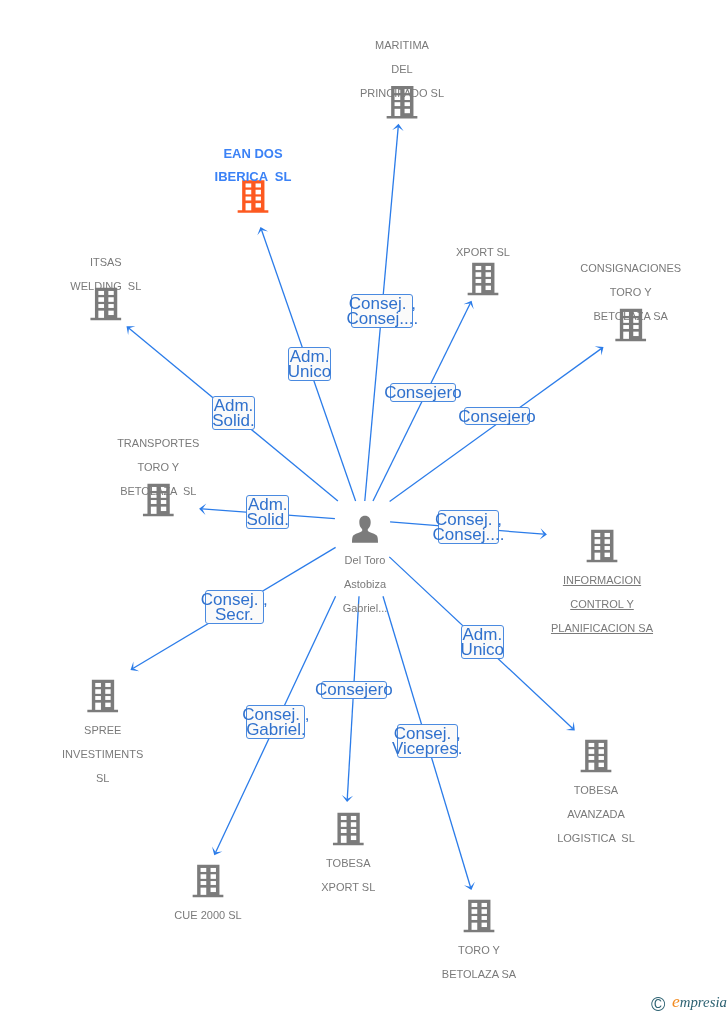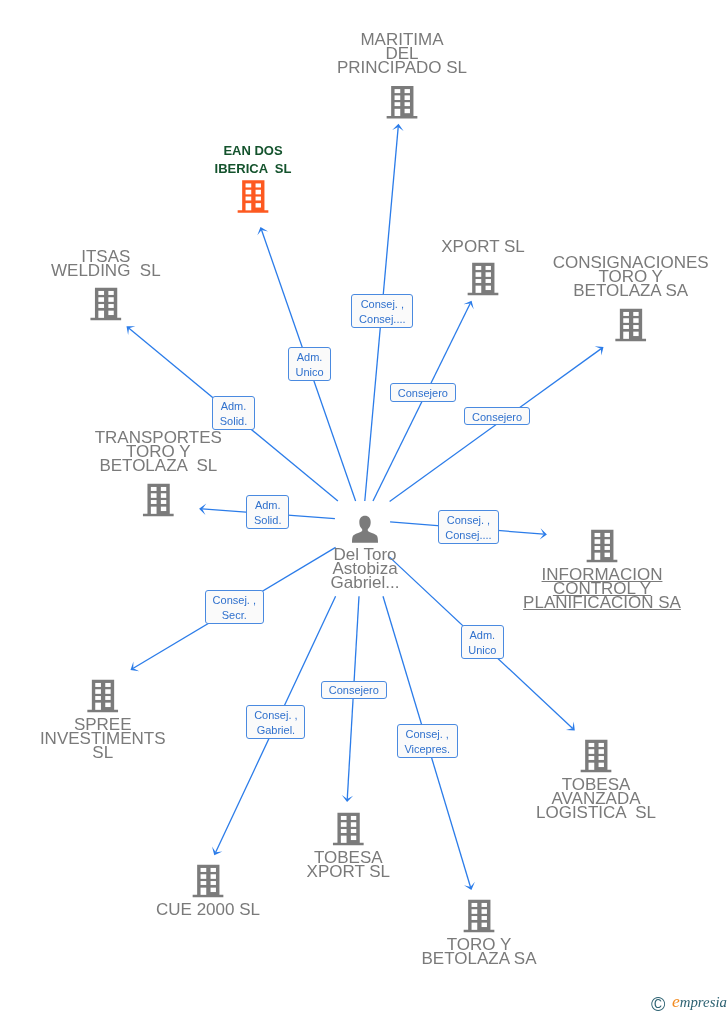--- a/index.html
+++ b/index.html
@@ -3,26 +3,26 @@
 <meta charset="utf-8">
 <title>Empresia relationship graph</title>
 <style>
   html,body{margin:0;padding:0;background:#fff;}
   body{width:728px;height:1015px;overflow:hidden;
        font-family:"Liberation Sans",sans-serif;
        -webkit-font-smoothing:antialiased;}
   #stage{position:relative;width:728px;height:1015px;background:#fff;}
   #graph{position:absolute;left:0;top:0;width:728px;height:1015px;}
   .node-label{position:absolute;text-align:center;color:#7a7a7a;
-              font-size:17px;line-height:14px;white-space:pre;
+              font-size:11px;line-height:24px;white-space:pre;
               letter-spacing:0px;}
-  .node-label.bold{font-weight:bold;color:#14532d;font-size:13px;line-height:18px;text-align:center;}
+  .node-label.bold{font-weight:bold;color:#3b82f6;font-size:13px;line-height:23px;text-align:center;}
   .edge-label{position:absolute;box-sizing:border-box;
               border:1.3px solid #4a8ae0;border-radius:3px;
-              background:#fafafa;color:#3071cd;font-size:11px;
+              background:#fafafa;color:#3071cd;font-size:17px;
               line-height:14.9px;text-align:center;white-space:pre;padding-top:2px;
               display:flex;flex-direction:column;justify-content:center;
               align-items:center;}
   #footer{position:absolute;left:648px;top:992px;width:80px;height:22px;}
   #footer .cmark{position:absolute;left:3px;top:2px;font-size:19.5px;
                  color:#2d6272;line-height:20px;font-family:"Liberation Sans",sans-serif;}
   #footer .brand{position:absolute;left:24px;top:-1px;
                  font-family:"Liberation Serif",serif;font-style:italic;
                  font-size:14.8px;color:#2d6272;line-height:20px;letter-spacing:0px;}
   #footer .brand .e{color:#f28b21;font-size:17.5px;}

